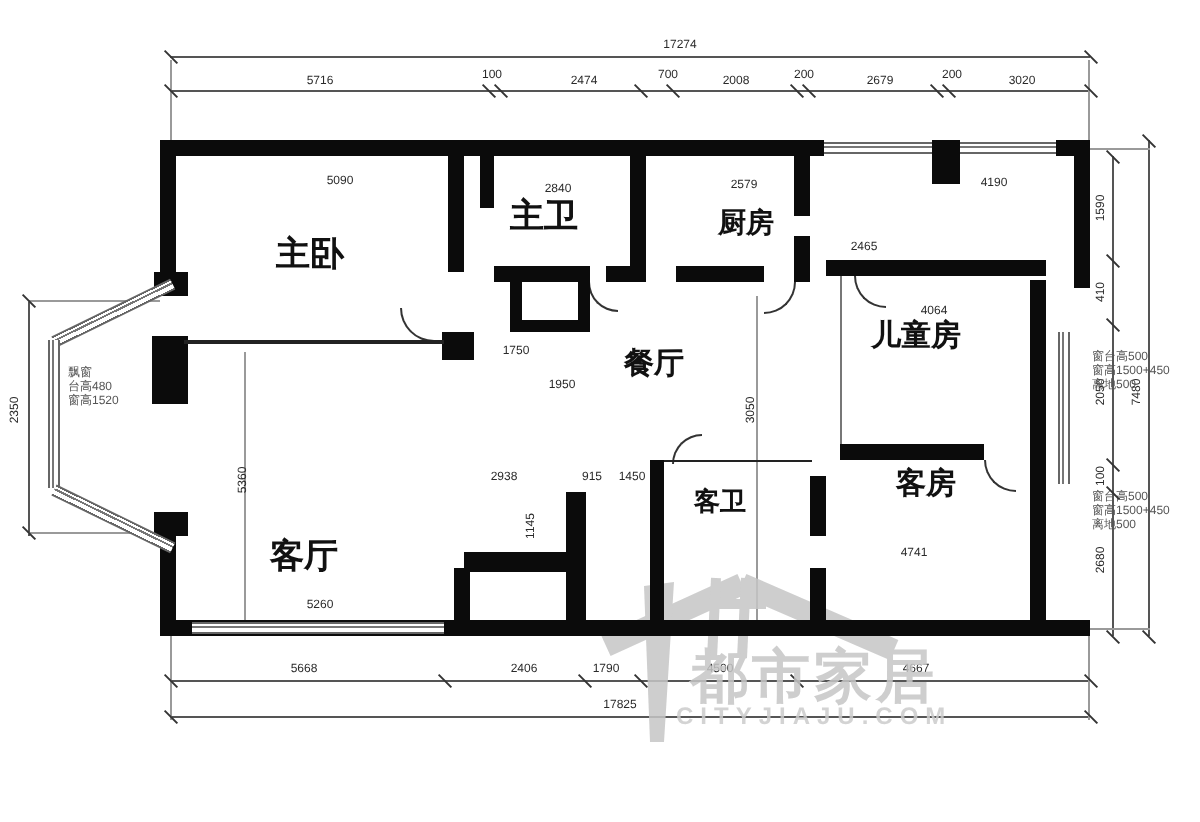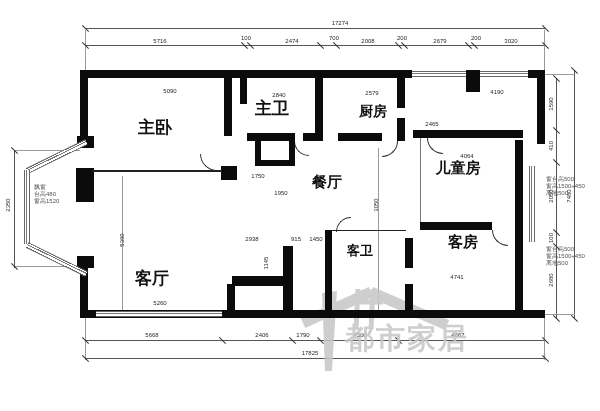--- a/index.html
+++ b/index.html
@@ -213,15 +213,16 @@
         <line x1="8" y1="40" x2="76" y2="9" stroke-width="11"></line>
         <line x1="76" y1="9" x2="152" y2="42" stroke-width="11"></line>
         <line x1="63" y1="6" x2="61" y2="46" stroke-width="5"></line>
         <line x1="78" y1="6" x2="76" y2="46" stroke-width="5"></line>
         <line x1="52" y1="19" x2="88" y2="19" stroke-width="5"></line>
         <line x1="52" y1="32" x2="88" y2="32" stroke-width="5"></line>
       </g>
       <polygon points="27,10 42,8 37,88 30,88" fill="#c6c6c6"></polygon>
     </svg>
     <div id="wm-brand">都市家居</div>
+    <div id="wm-site">CITYJIAJU.COM</div>
   </div>
 
 </div>
 
 </body></html>

